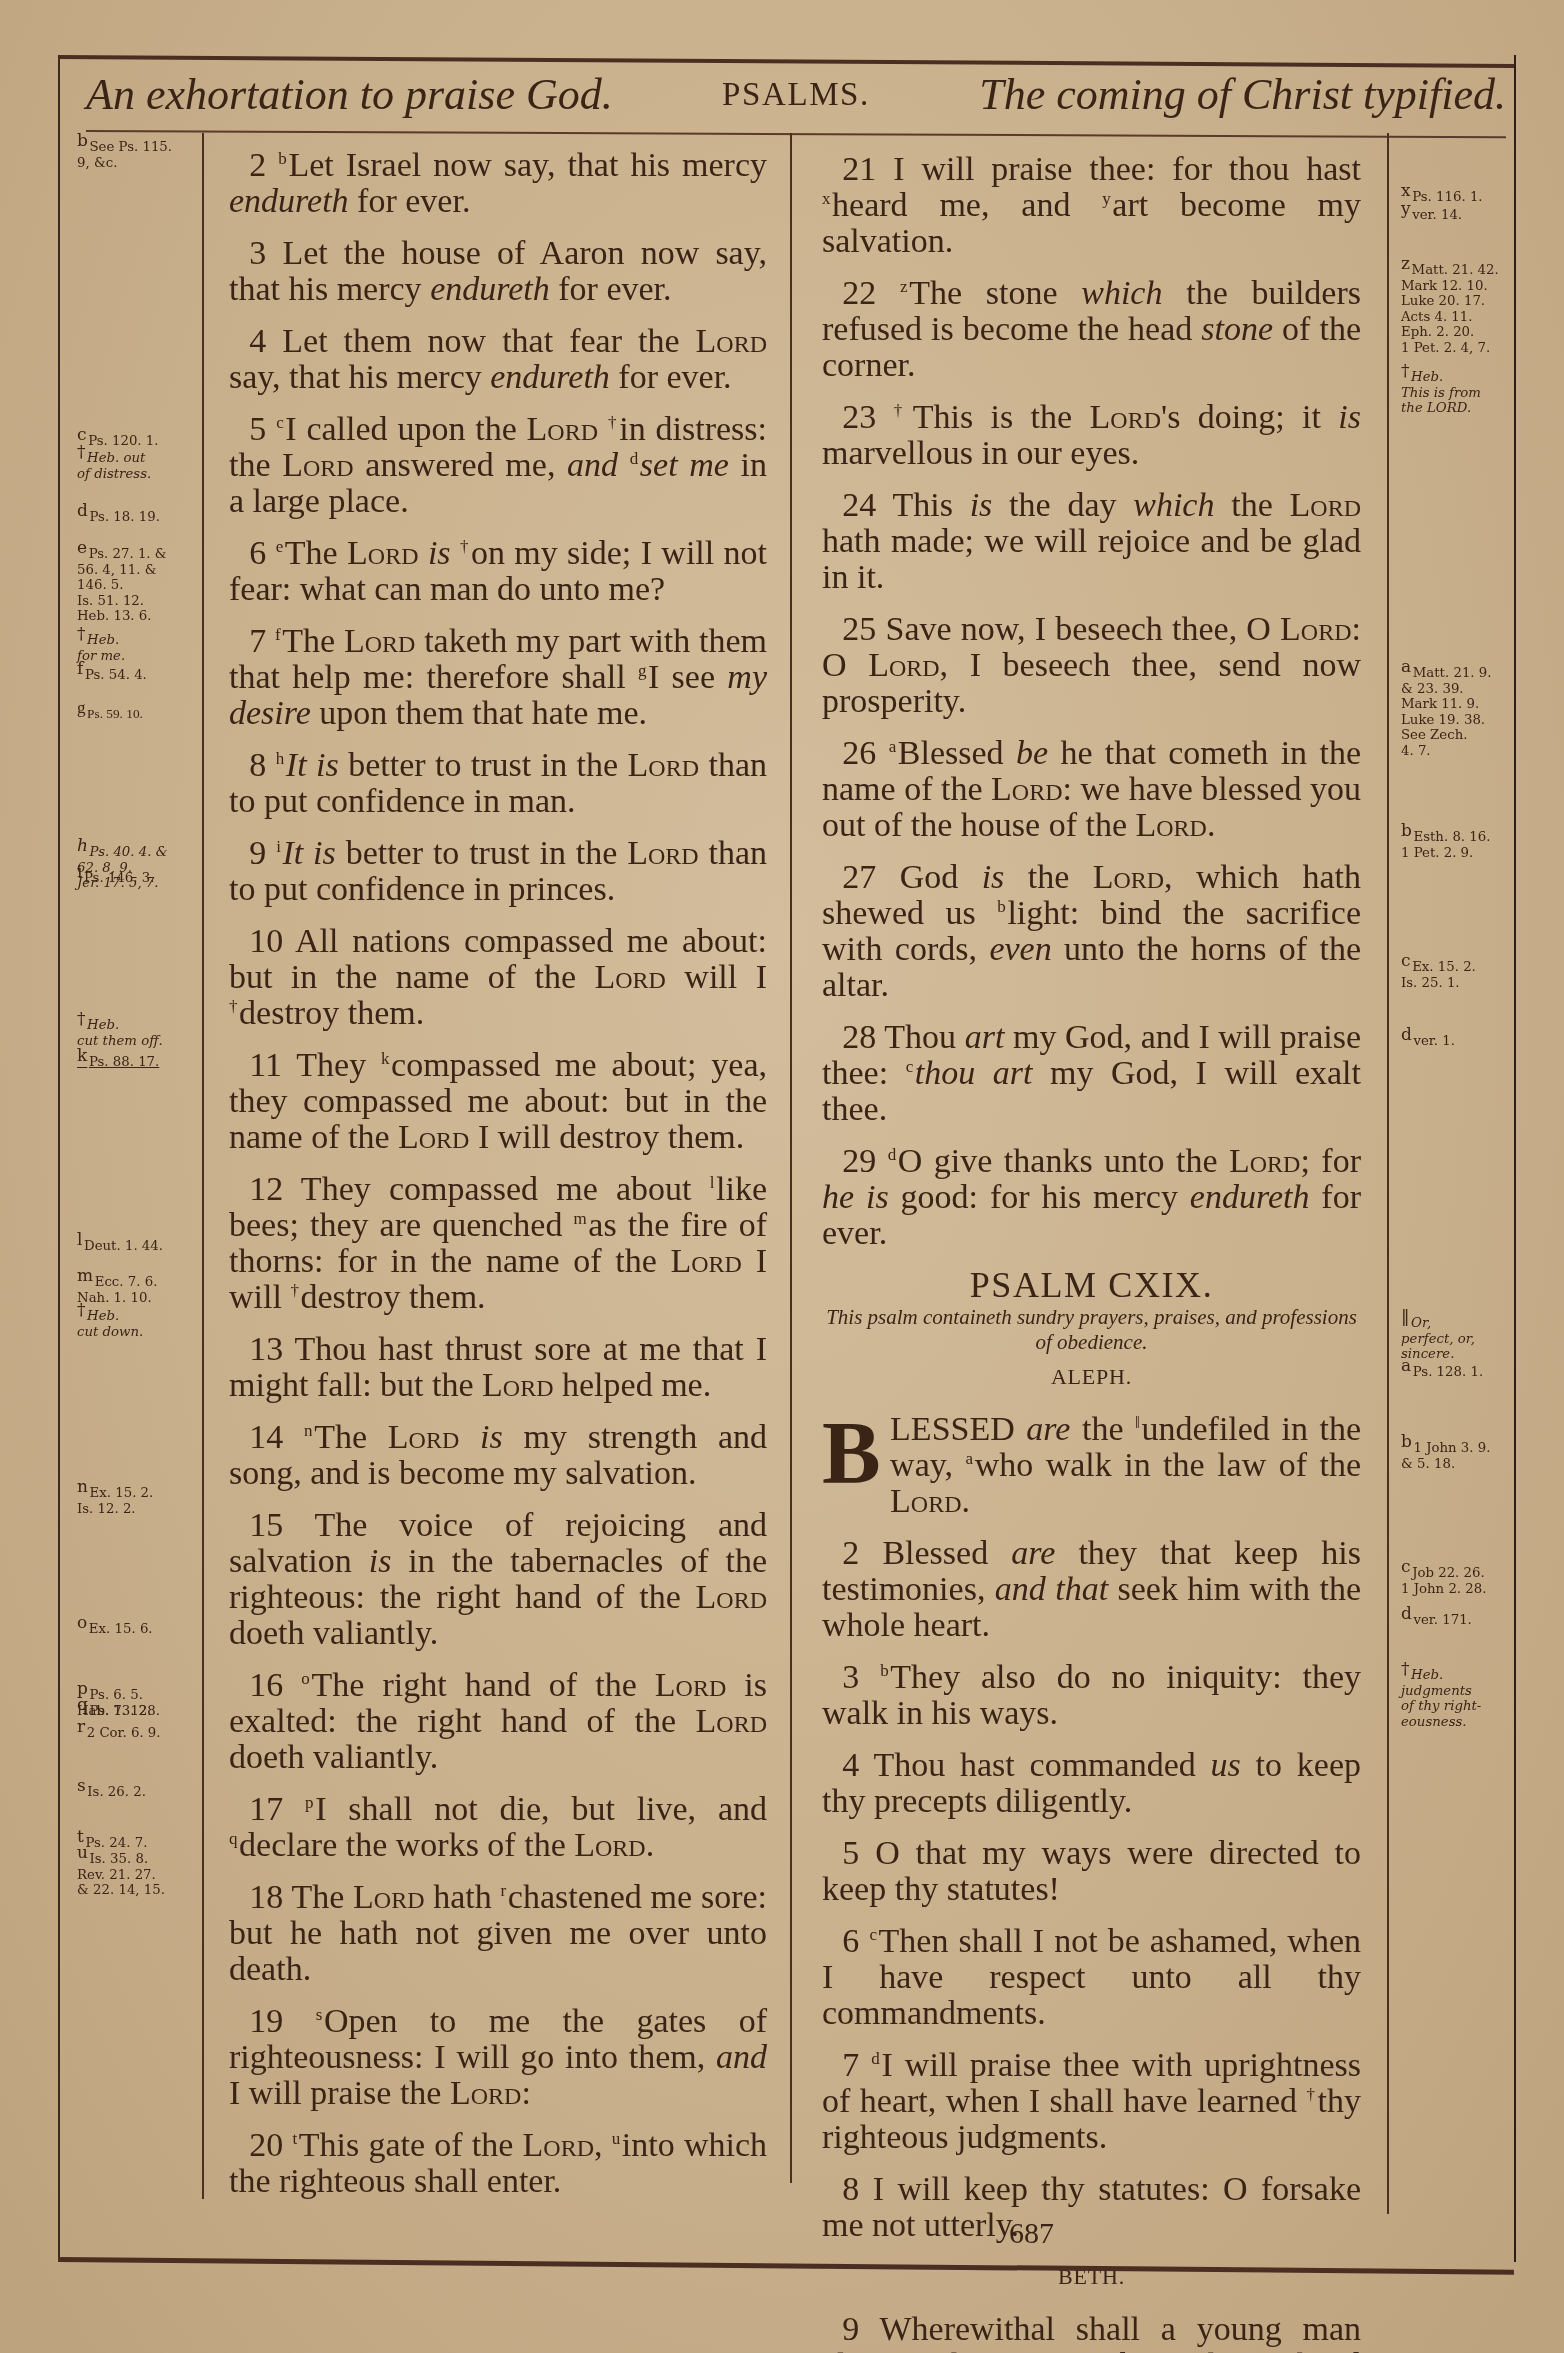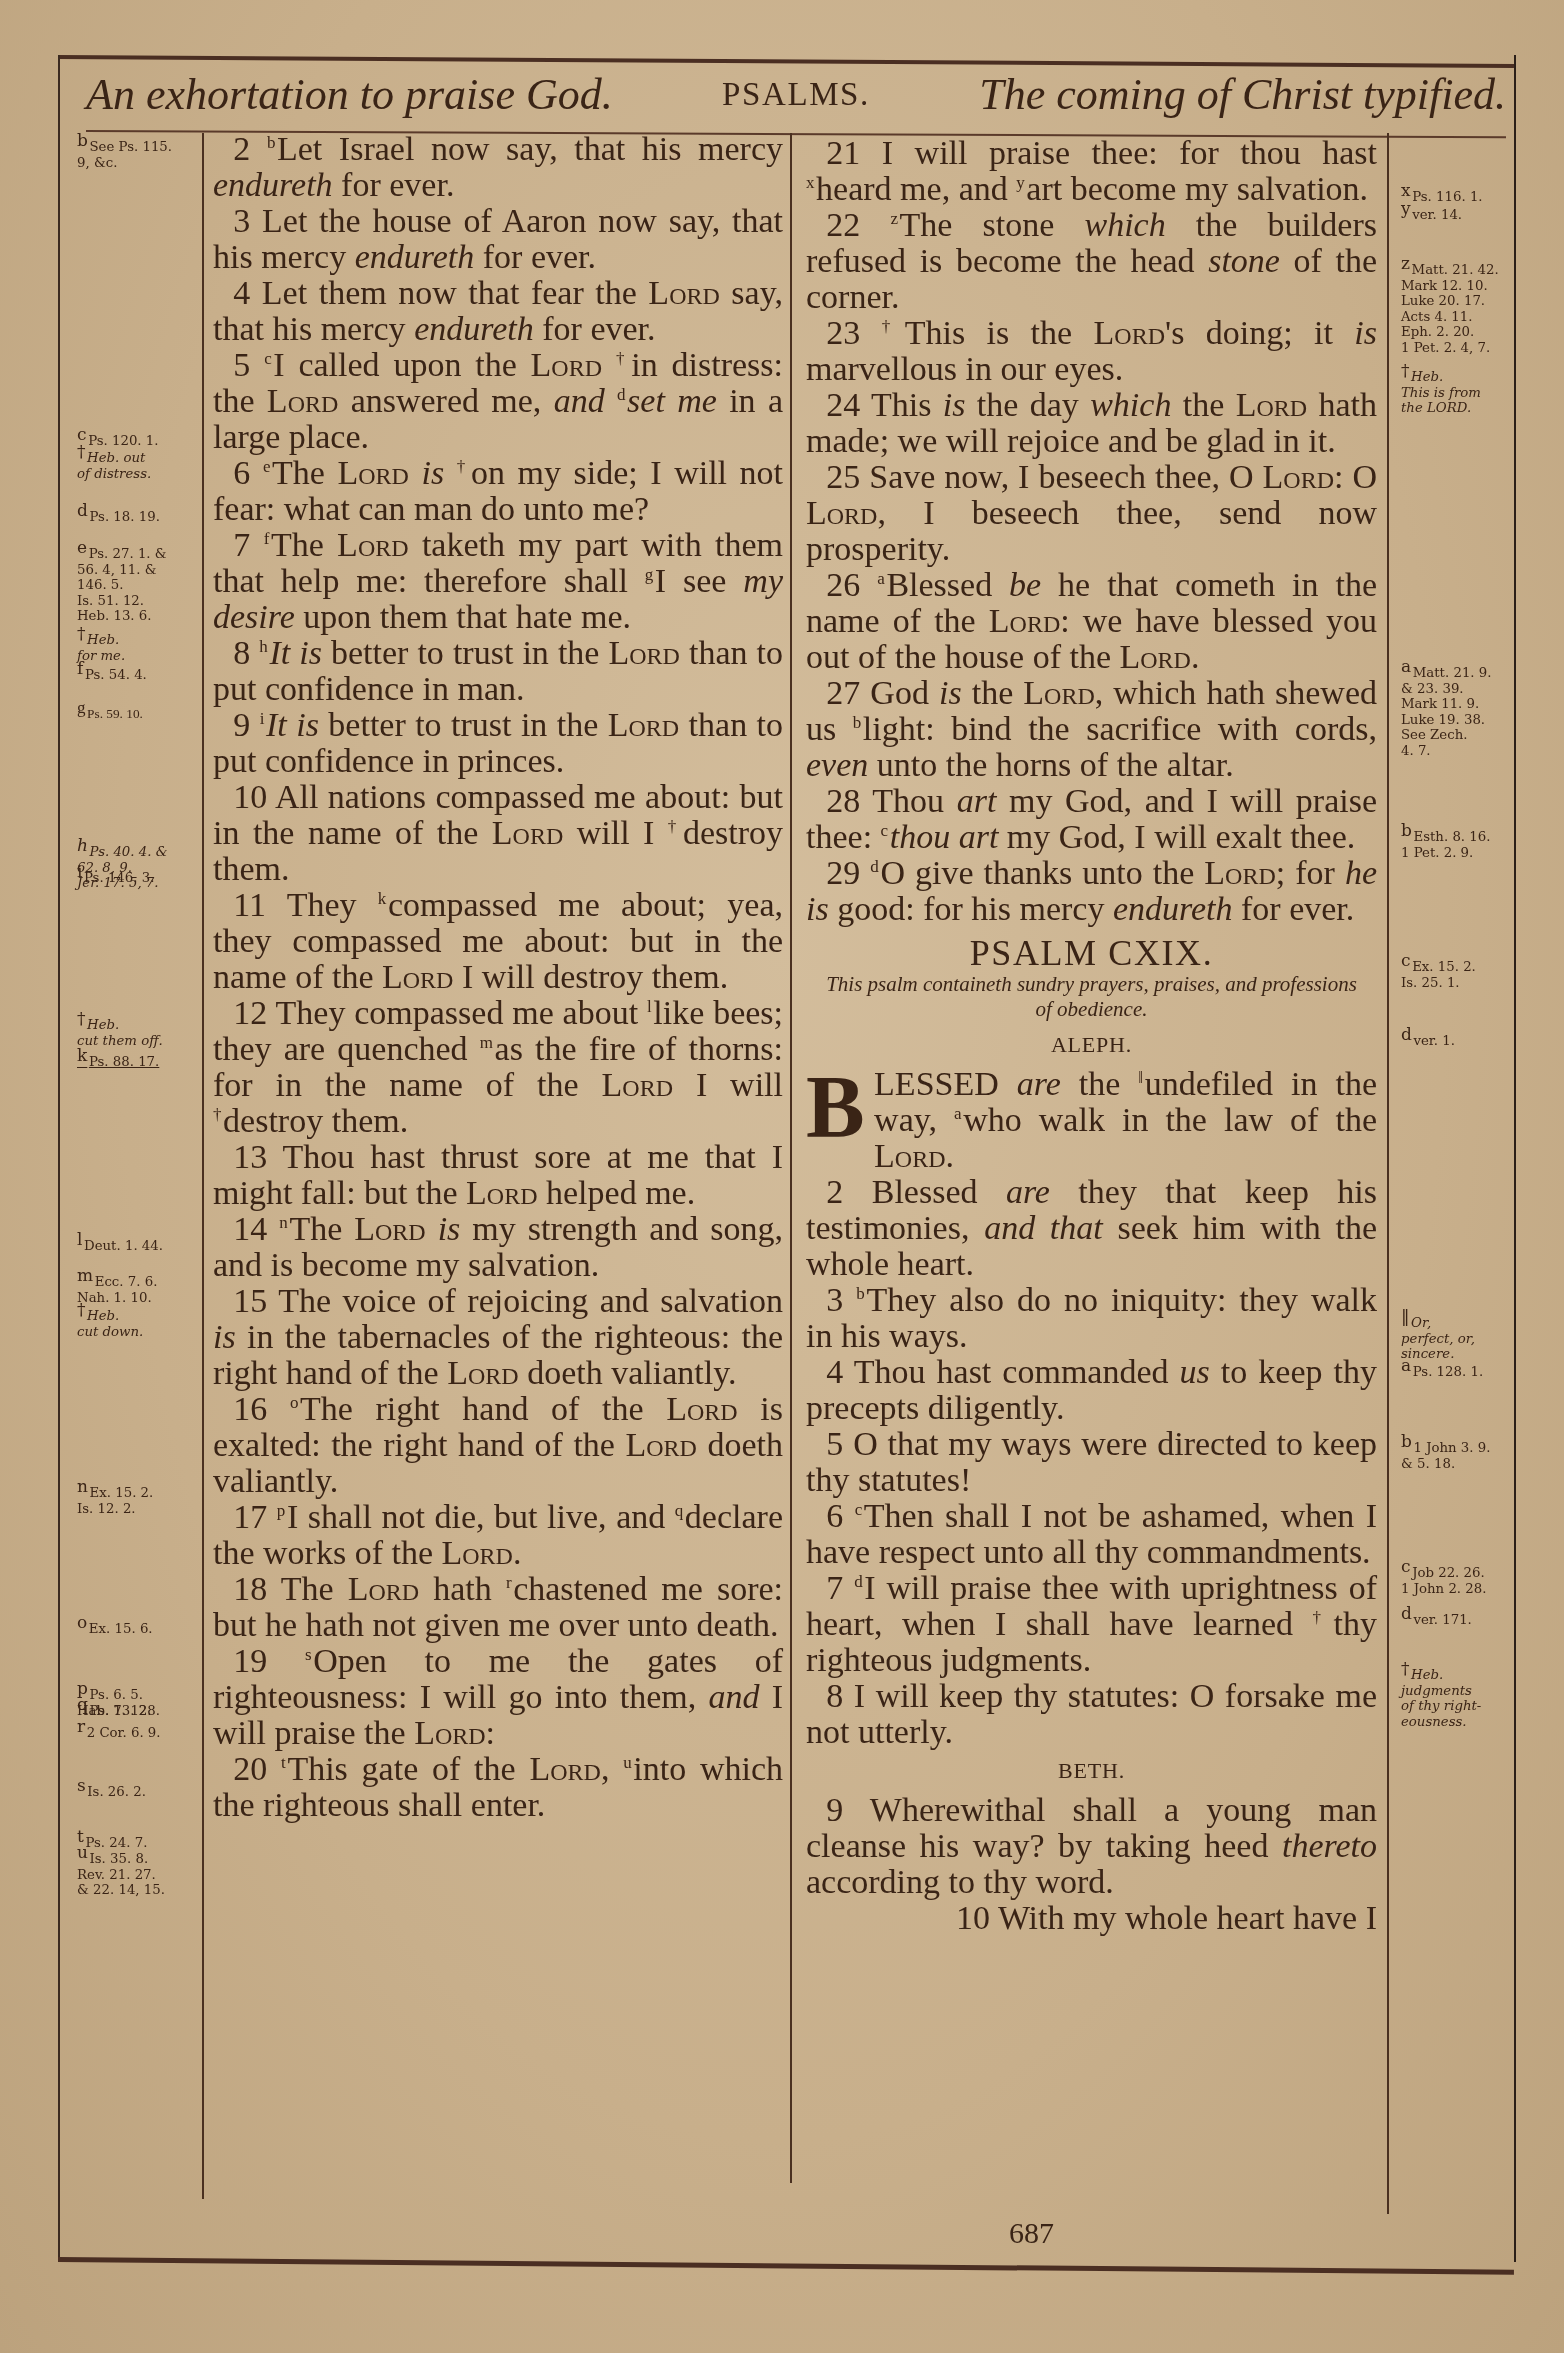--- a/index.html
+++ b/index.html
@@ -40,21 +40,21 @@
   .vline { position:absolute; width:1.6px; background:#4a3020; }
   .margin {
     position:absolute; font-family:"DejaVu Serif",serif; font-size:13.3px; line-height:15.6px; color:#3a2416;
   }
   .mnote { position:absolute; white-space:pre-line; }
   .mnote i { font-style:italic; }
   .col {
     position:absolute; font-family:"Liberation Serif",serif; font-size:34px; line-height:36px;
     text-align:justify; color:#3a2416;
   }
-  .verse { text-indent:20.3px; margin:0; }
+  .verse { text-indent:20.3px; margin:16px; }
   sup { font-size:17px; vertical-align:super; line-height:0; margin-right:1.6px; }
   .it { font-style:italic; }
   .sc { font-variant:small-caps; }
   .psalm-title {
     text-align:center; font-size:36px; letter-spacing:1.6px; margin:7.8px 0 1.6px; text-indent:0;
   }
   .psalm-sub {
     text-align:center; font-style:italic; font-size:21px; line-height:25px; margin:0 15.6px 4.7px; text-indent:0;
   }
   .section-head { text-align:center; font-size:22px; letter-spacing:0.8px; margin:3.1px 0; text-indent:0; }

